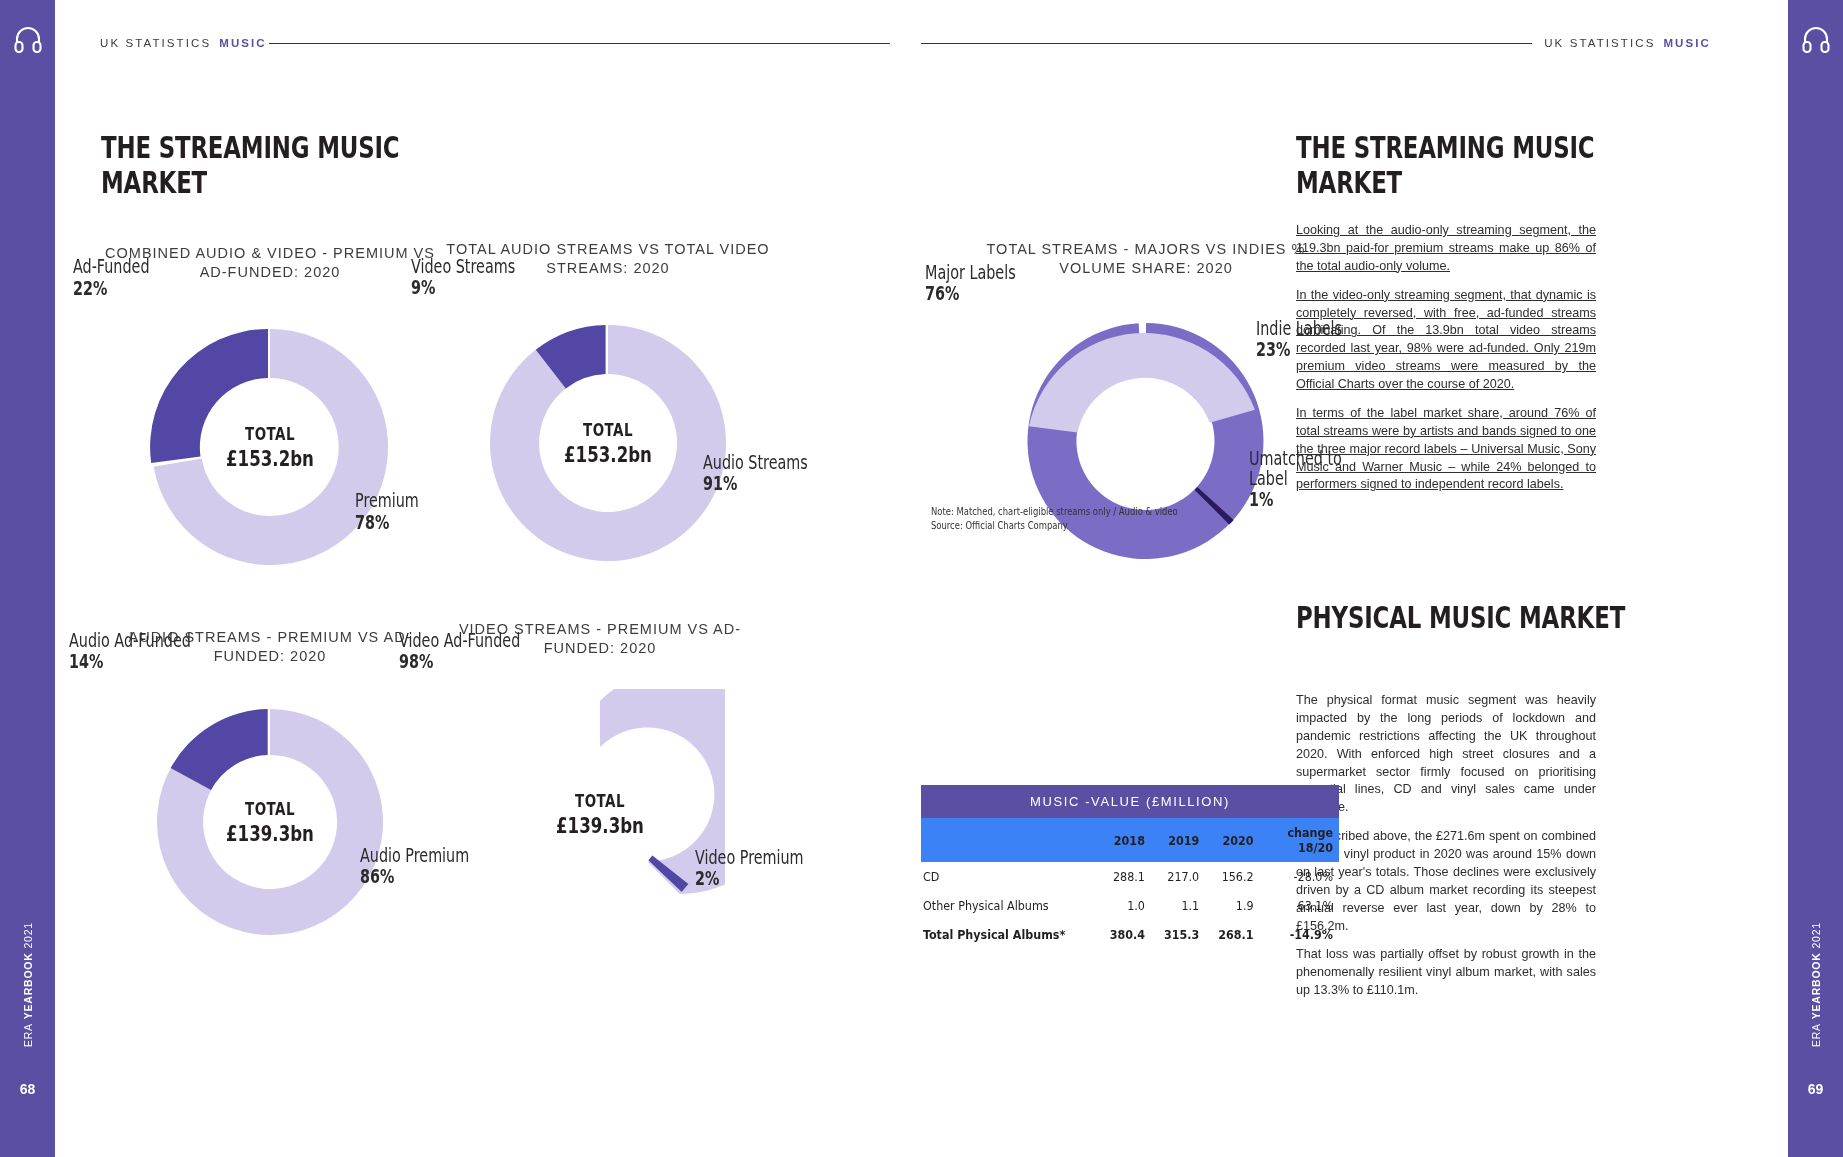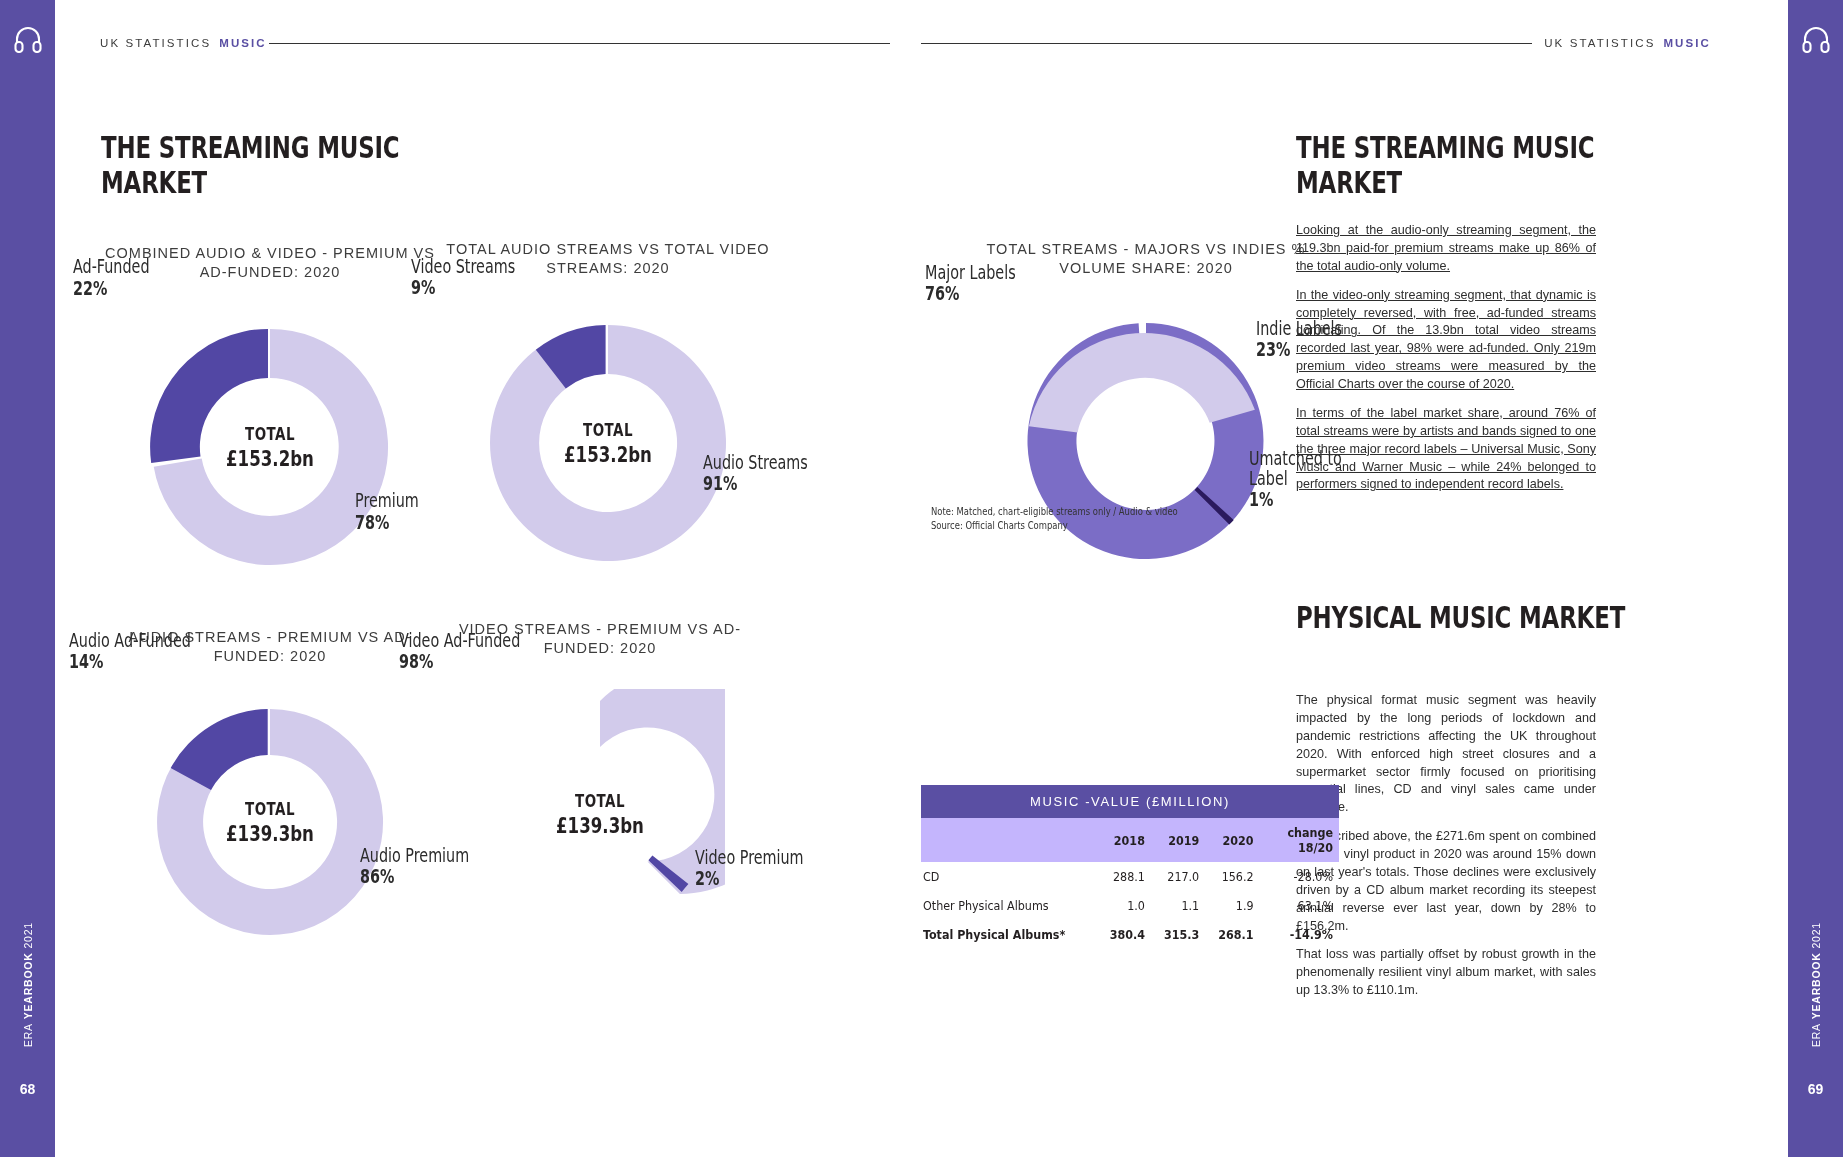--- a/index.html
+++ b/index.html
@@ -125,21 +125,21 @@
     font-size:13px;letter-spacing:1.6px;
     padding:9px 0 9px 0;
     text-transform:uppercase;
   }
   table{border-collapse:collapse;width:100%;
     font-family:"DejaVu Sans Condensed","Liberation Sans",sans-serif;}
   table td,table th{
     font-size:12.4px;color:#231f20;font-weight:normal;
     padding:7px 0;
   }
-  thead tr{background:#c4b5fd;}
+  thead tr{background:#3b82f6;}
   thead th{font-weight:bold;text-align:right;padding-right:6px;}
   thead th.lbl{text-align:left;}
   tbody td{text-align:right;padding-right:6px;margin-left:33px;}
   tbody td.lbl{text-align:left;padding-left:2px;}
   tbody tr.total td{font-weight:bold;}
   .col-lbl{width:42%;}
   .col-n{width:13%;}
   .col-ch{width:19%;}
 </style>
 </head>

